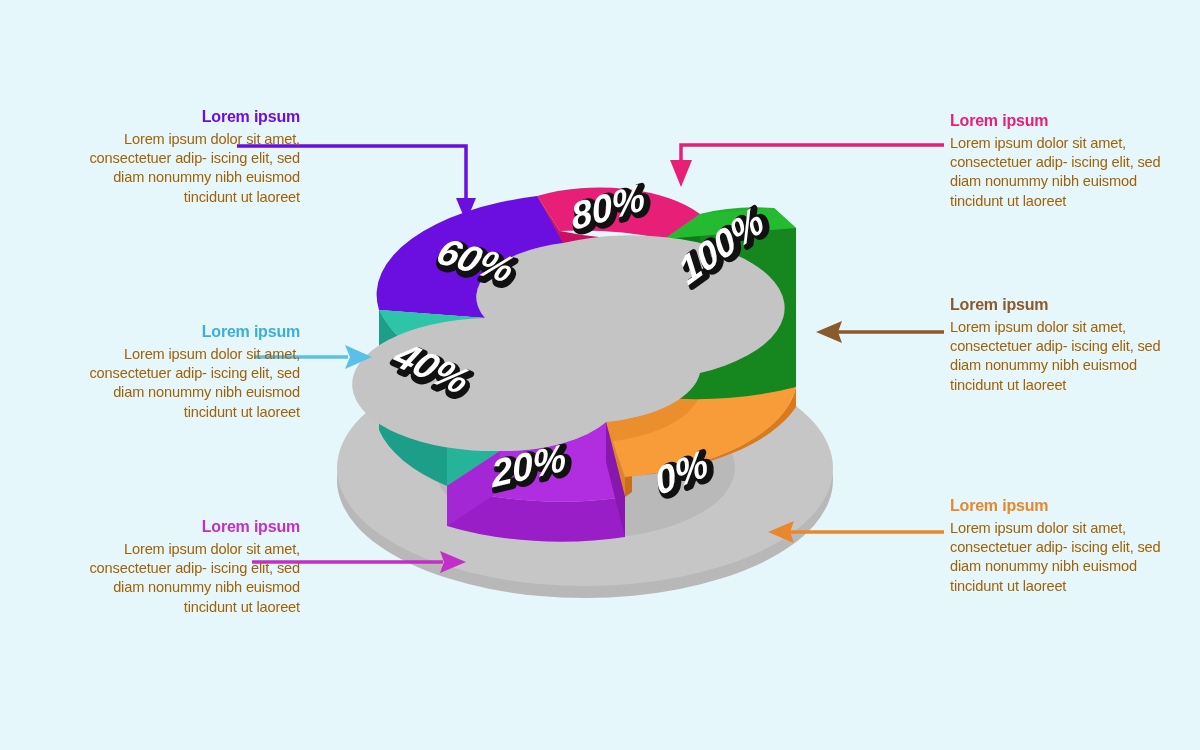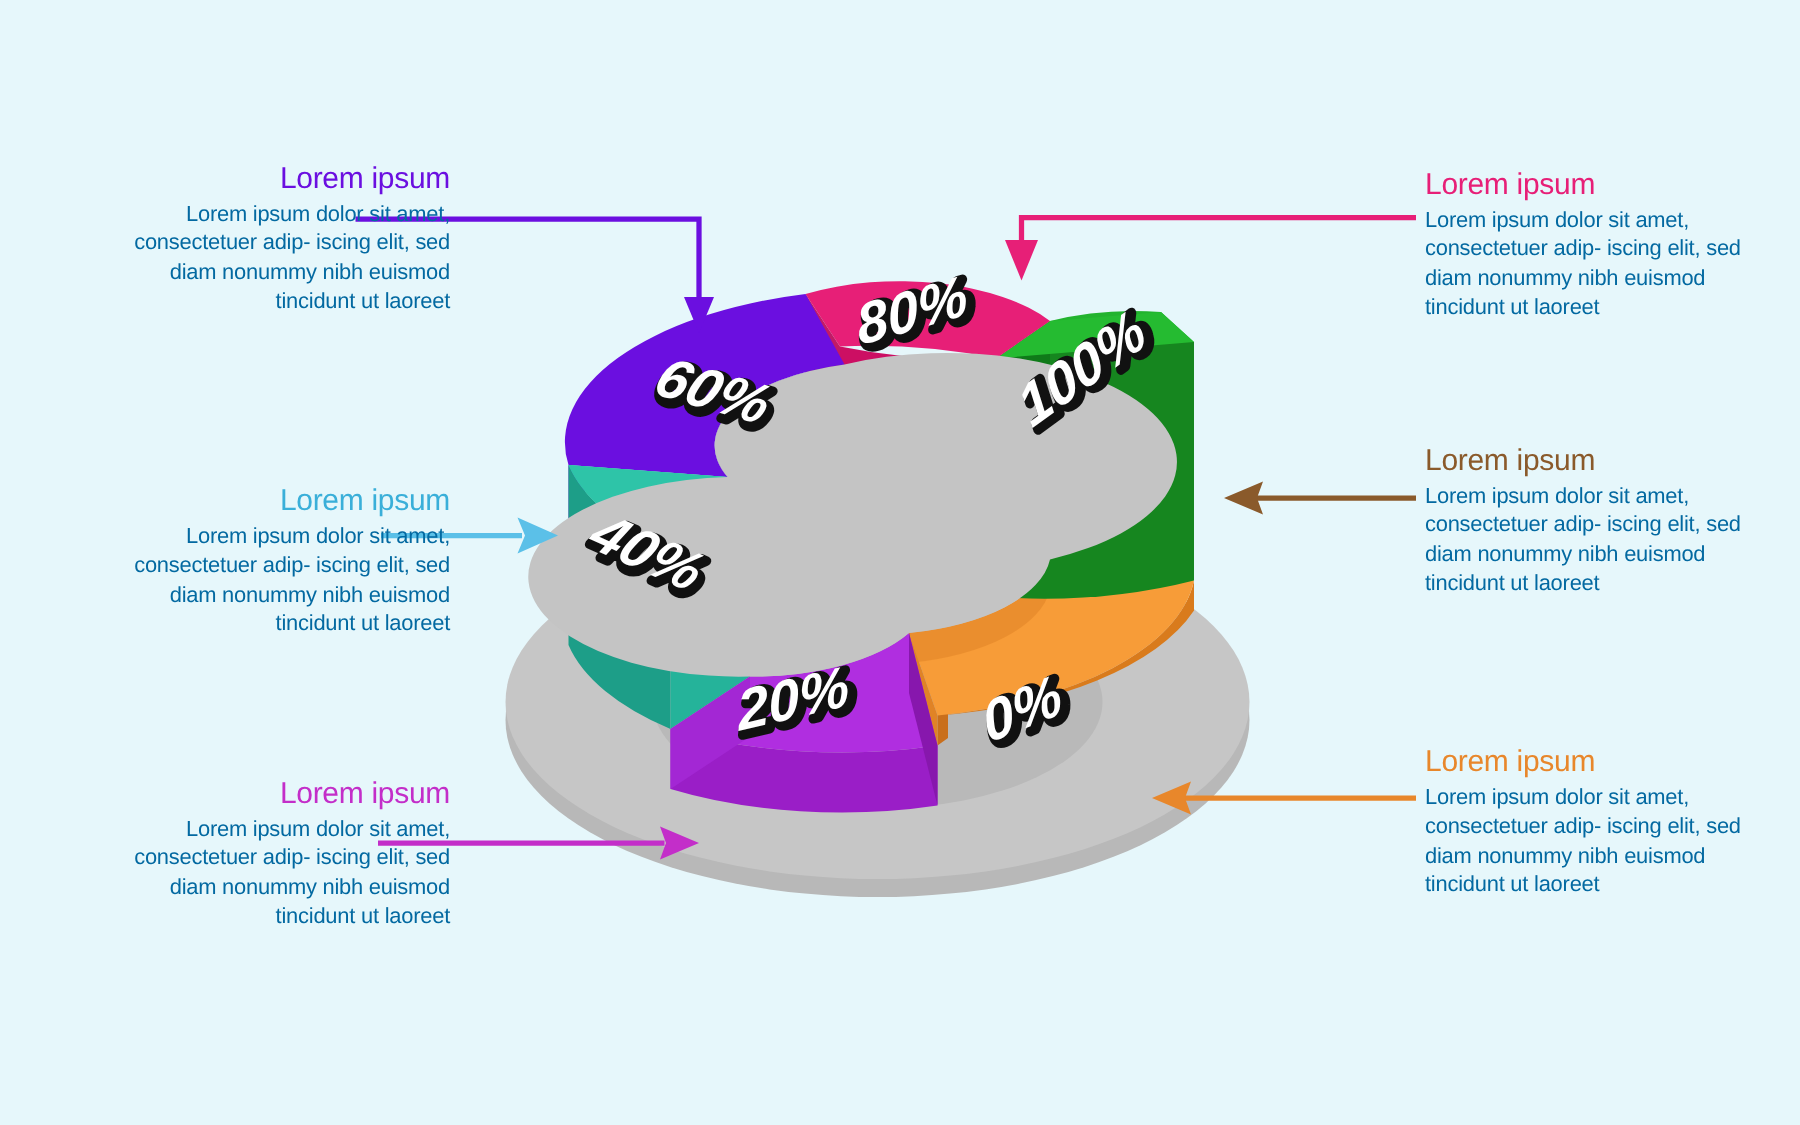--- a/index.html
+++ b/index.html
@@ -25,30 +25,30 @@
     left: 0; top: 0;
     width: 1200px;
     height: 750px;
   }
   .callout {
     position: absolute;
     width: 230px;
   }
   .callout h3 {
     margin: 0 0 4px 0;
-    font-size: 20px;
-    font-weight: normal;
+    font-size: 16px;
+    font-weight: bold;
     letter-spacing: -0.2px;
     line-height: 1.1;
   }
   .callout p {
     margin: 0;
     font-size: 14.6px;
     line-height: 1.33;
-    color: #0369a1;
+    color: #a16207;
     letter-spacing: -0.15px;
   }
   .callout.right { text-align: left; }
   .callout.left  { text-align: right; }
 
   
   #cal-0 { left: 70px;  top: 108px; }
   #cal-1 { left: 950px; top: 112px; }
   #cal-2 { left: 950px; top: 296px; }
   #cal-3 { left: 950px; top: 497px; }

